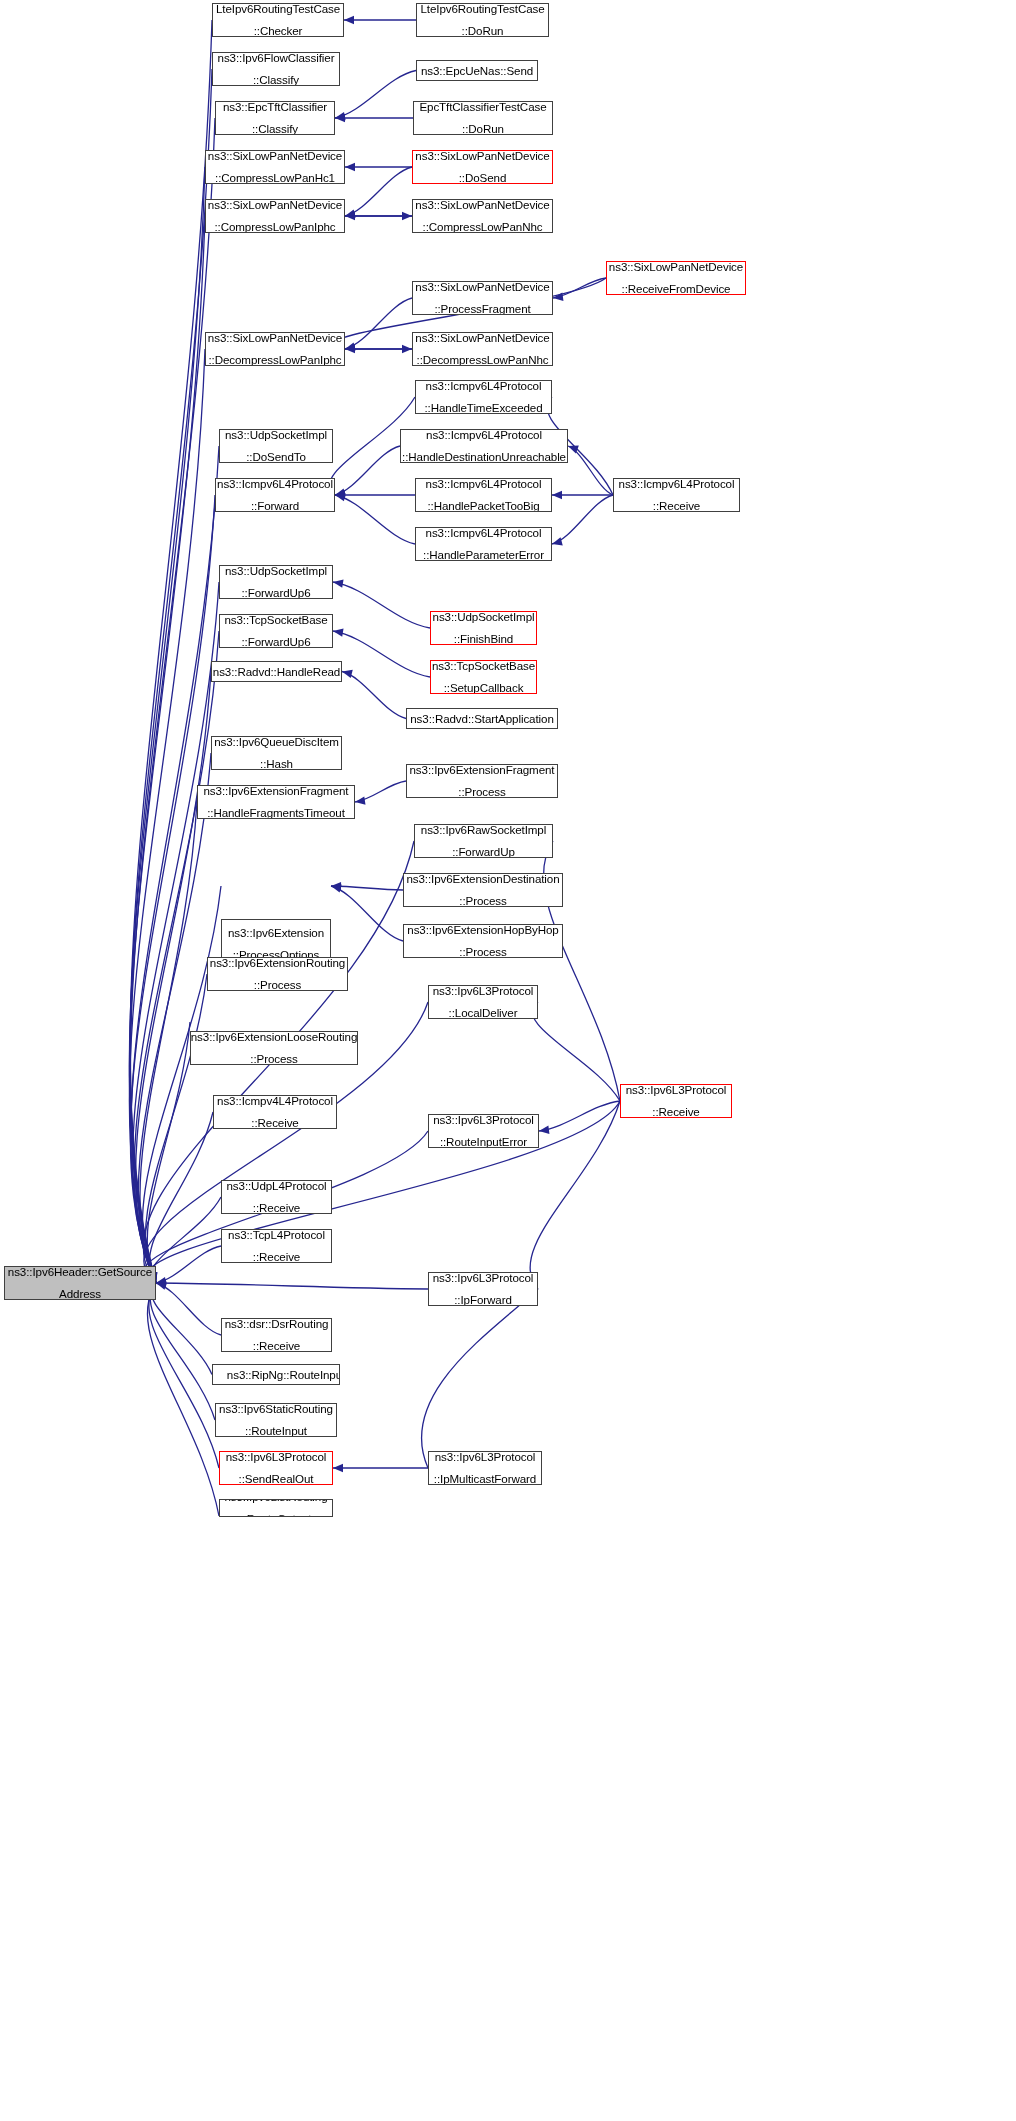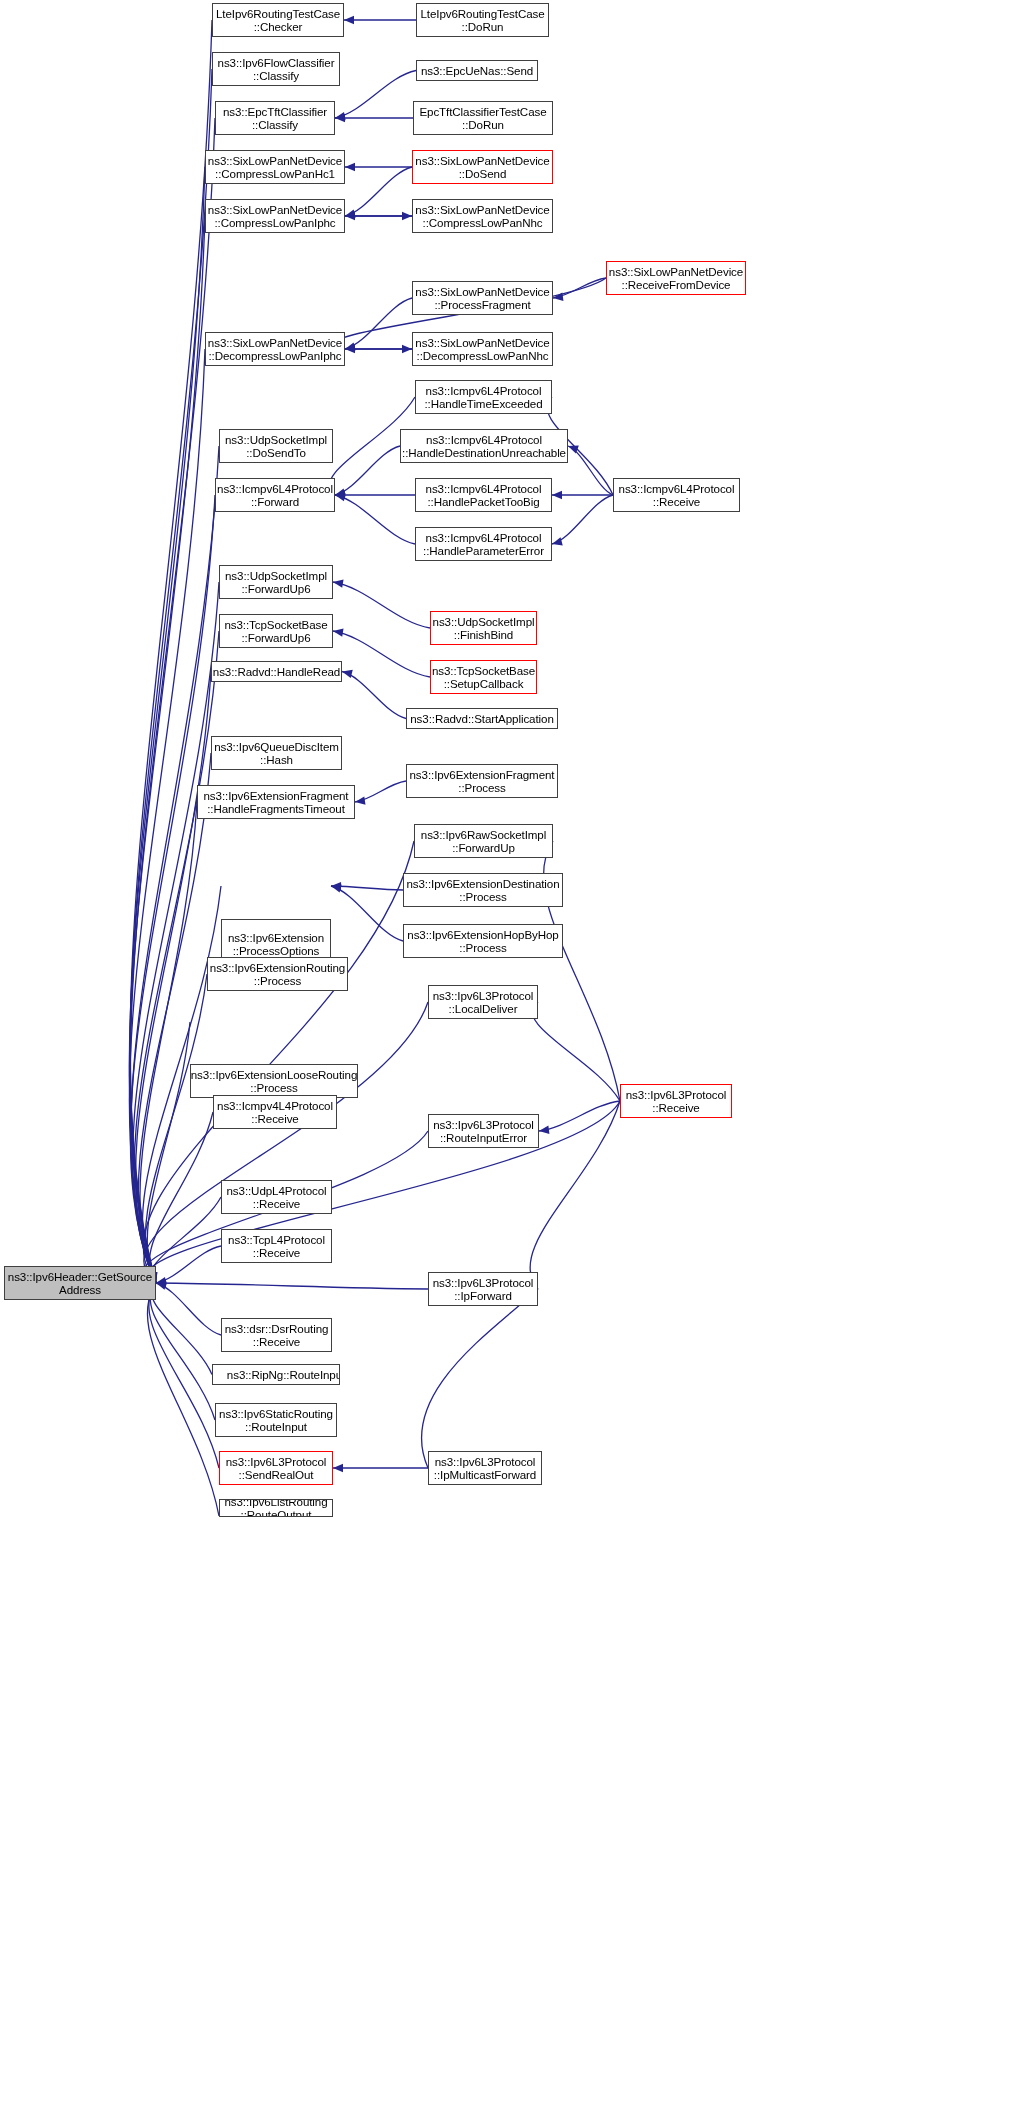--- a/index.html
+++ b/index.html
@@ -9,21 +9,21 @@
     font-family:"Liberation Sans","DejaVu Sans",sans-serif;
   }
   #graph{position:absolute;left:0;top:0;width:1016px;height:2121px;}
   svg.edges{position:absolute;left:0;top:0;width:1016px;height:2121px;pointer-events:none;}
   .node{
     position:absolute;
     box-sizing:border-box;
     display:flex;align-items:center;justify-content:center;
     text-align:center;
     font-size:11.6px;
-    line-height:13px;
+    line-height:22px;
     color:#000000;
     background:#ffffff;
     border:1px solid #404040;
     white-space:pre-line;
     letter-spacing:-0.1px;
     overflow:hidden;
   }
   .node.focus{background:#bfbfbf;border-color:#404040;}
   .node.hl{border:1.6px solid #ff0000;}
   .node span{display:block;padding:0 3px;}
@@ -221,21 +221,21 @@
       <div class="node" style="left: 221px; top: 919px; width: 110px; height: 50px;"><span>ns3::Ipv6Extension
 ::ProcessOptions</span></div>
       <div class="node" style="left: 403px; top: 873px; width: 160px; height: 34px;"><span>ns3::Ipv6ExtensionDestination
 ::Process</span></div>
       <div class="node" style="left: 403px; top: 924px; width: 160px; height: 34px;"><span>ns3::Ipv6ExtensionHopByHop
 ::Process</span></div>
       <div class="node" style="left: 207px; top: 957px; width: 141px; height: 34px;"><span>ns3::Ipv6ExtensionRouting
 ::Process</span></div>
       <div class="node" style="left: 428px; top: 985px; width: 110px; height: 34px;"><span>ns3::Ipv6L3Protocol
 ::LocalDeliver</span></div>
-      <div class="node" style="left: 190px; top: 1064px; width: 168px; height: 34px; justify-content: center;"><span>ns3::Ipv6ExtensionLooseRouting
+      <div class="node" style="left: 190px; top: 1031px; width: 168px; height: 34px; justify-content: center;"><span>ns3::Ipv6ExtensionLooseRouting
 ::Process</span></div>
       <div class="node hl" style="left: 620px; top: 1084px; width: 112px; height: 34px;"><span>ns3::Ipv6L3Protocol
 ::Receive</span></div>
       <div class="node" style="left: 213px; top: 1095px; width: 124px; height: 34px;"><span>ns3::Icmpv4L4Protocol
 ::Receive</span></div>
       <div class="node" style="left: 428px; top: 1114px; width: 111px; height: 34px;"><span>ns3::Ipv6L3Protocol
 ::RouteInputError</span></div>
       <div class="node" style="left: 221px; top: 1180px; width: 111px; height: 34px; align-items: center;"><span>ns3::UdpL4Protocol
 ::Receive</span></div>
       <div class="node" style="left: 221px; top: 1229px; width: 111px; height: 34px;"><span>ns3::TcpL4Protocol

